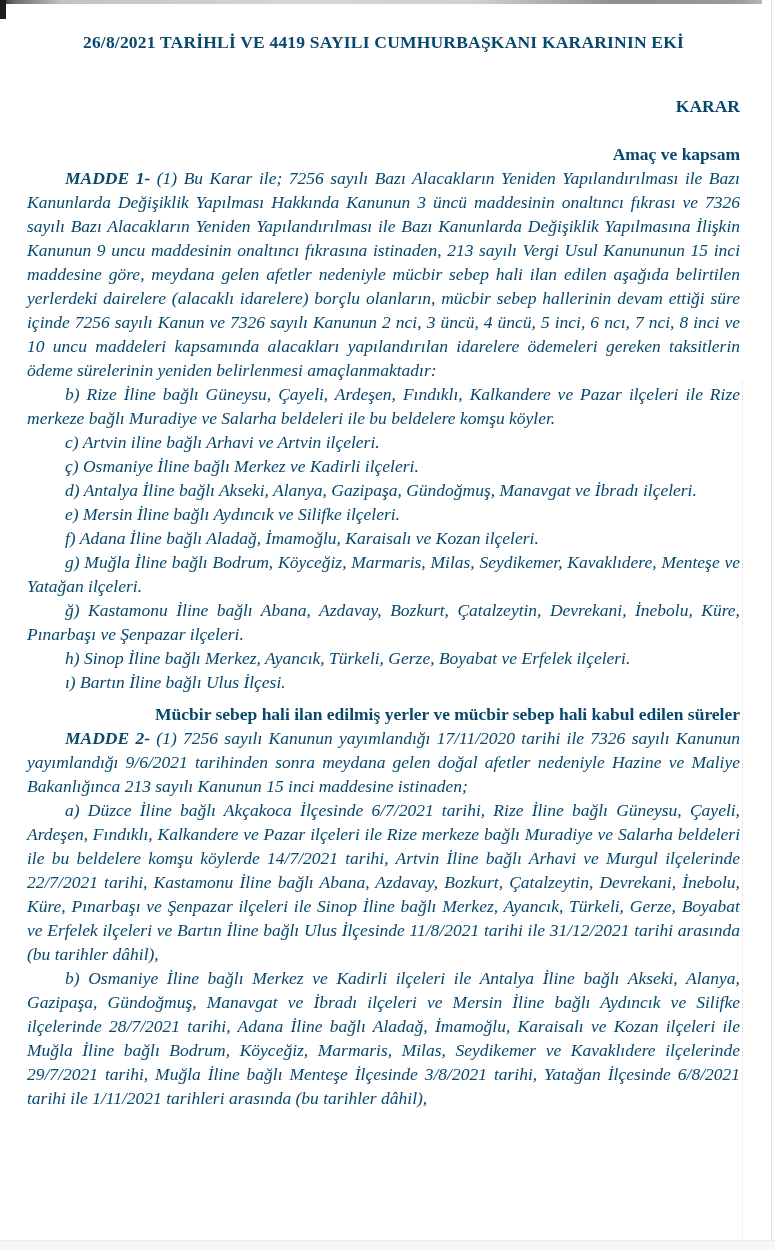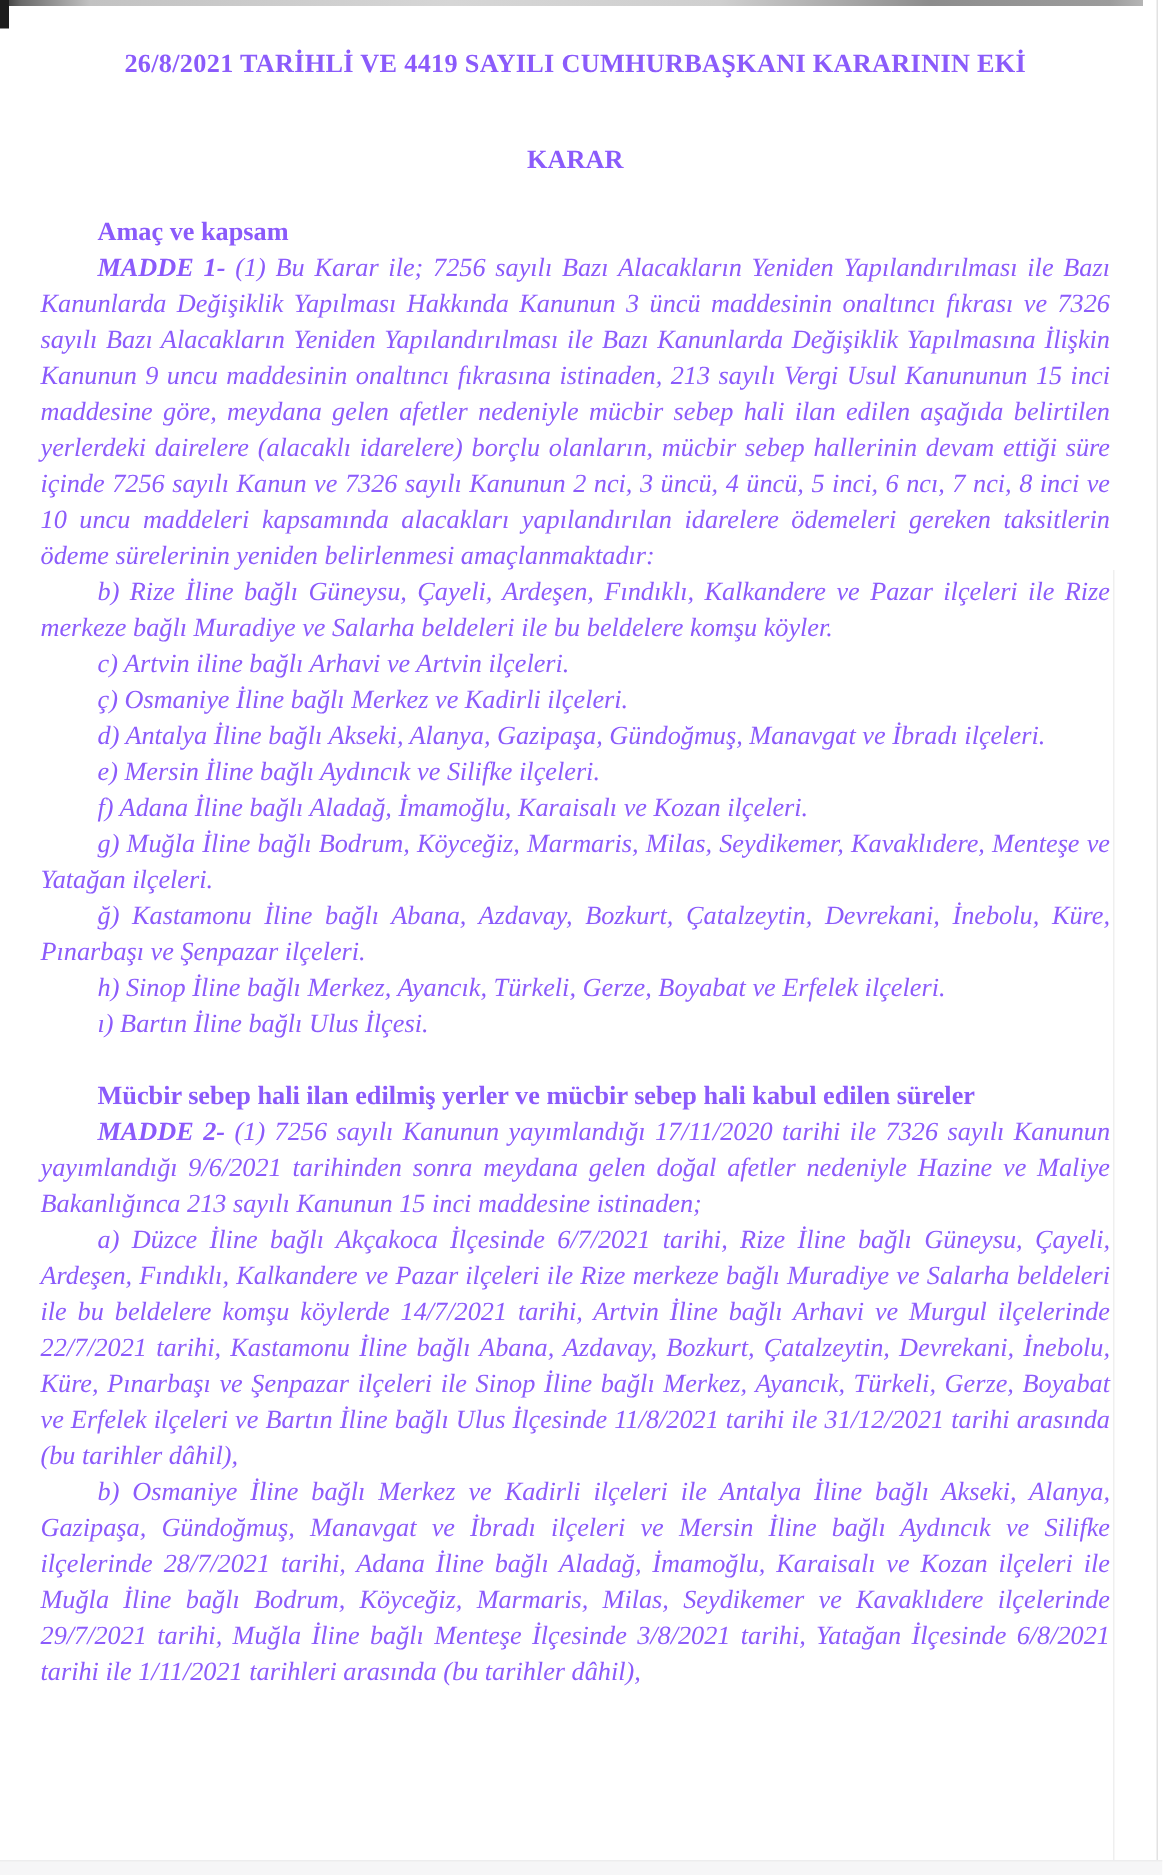--- a/index.html
+++ b/index.html
@@ -9,48 +9,48 @@
     overflow: hidden;
   }
   .page {
     position: relative;
     width: 775px; height: 1250px;
     background: #ffffff;
   }
   .content {
     position: absolute;
     left: 27px; right: 35px; top: 18px;
-    color: #8b5cf6;
+    color: #0c4a6e;
     font-family: "Liberation Serif", "DejaVu Serif", serif;
     font-size: 17.5px;
     line-height: 24px;
     text-align: justify;
     filter: blur(0.22px) contrast(1.04);
   }
   .doc-title {
     text-align: center;
     font-weight: bold;
     font-size: 17.5px;
     letter-spacing: 0.2px;
     margin: 12px 0 0 0;
   }
   .doc-subtitle {
-    text-align: center;
+    text-align: right;
     font-weight: bold;
     font-size: 17.5px;
     margin: 40px 0 0 0;
   }
   .heading {
     font-weight: bold;
     margin: 0;
     text-indent: 38px;
-    text-align: left;
+    text-align: right;
   }
   .heading.first { margin-top: 24px; }
-  .heading.second { margin-top: 24px; }
+  .heading.second { margin-top: 8px; }
   p.body-par {
     margin: 0;
     text-indent: 38px;
     font-style: italic;
   }
   .madde-label { font-weight: bold; }
   
   .top-scan-strip {
     position: absolute; top: 0; left: 0;
     width: 762px; height: 4px;

